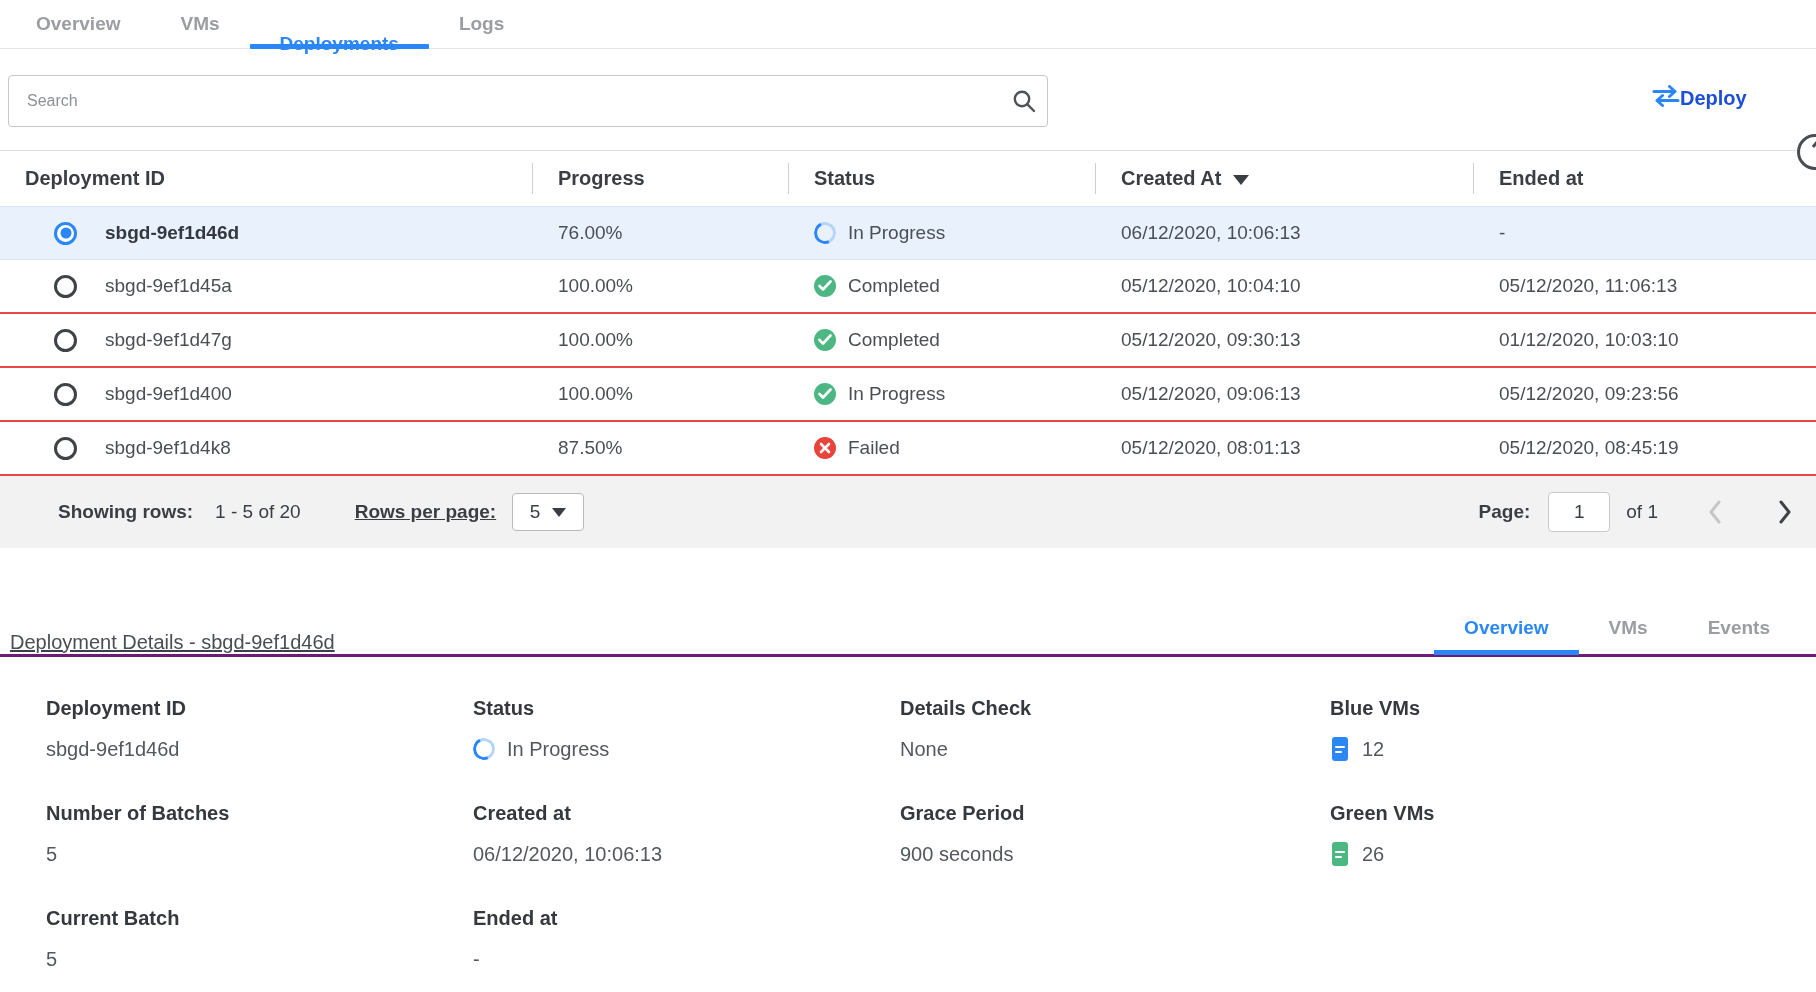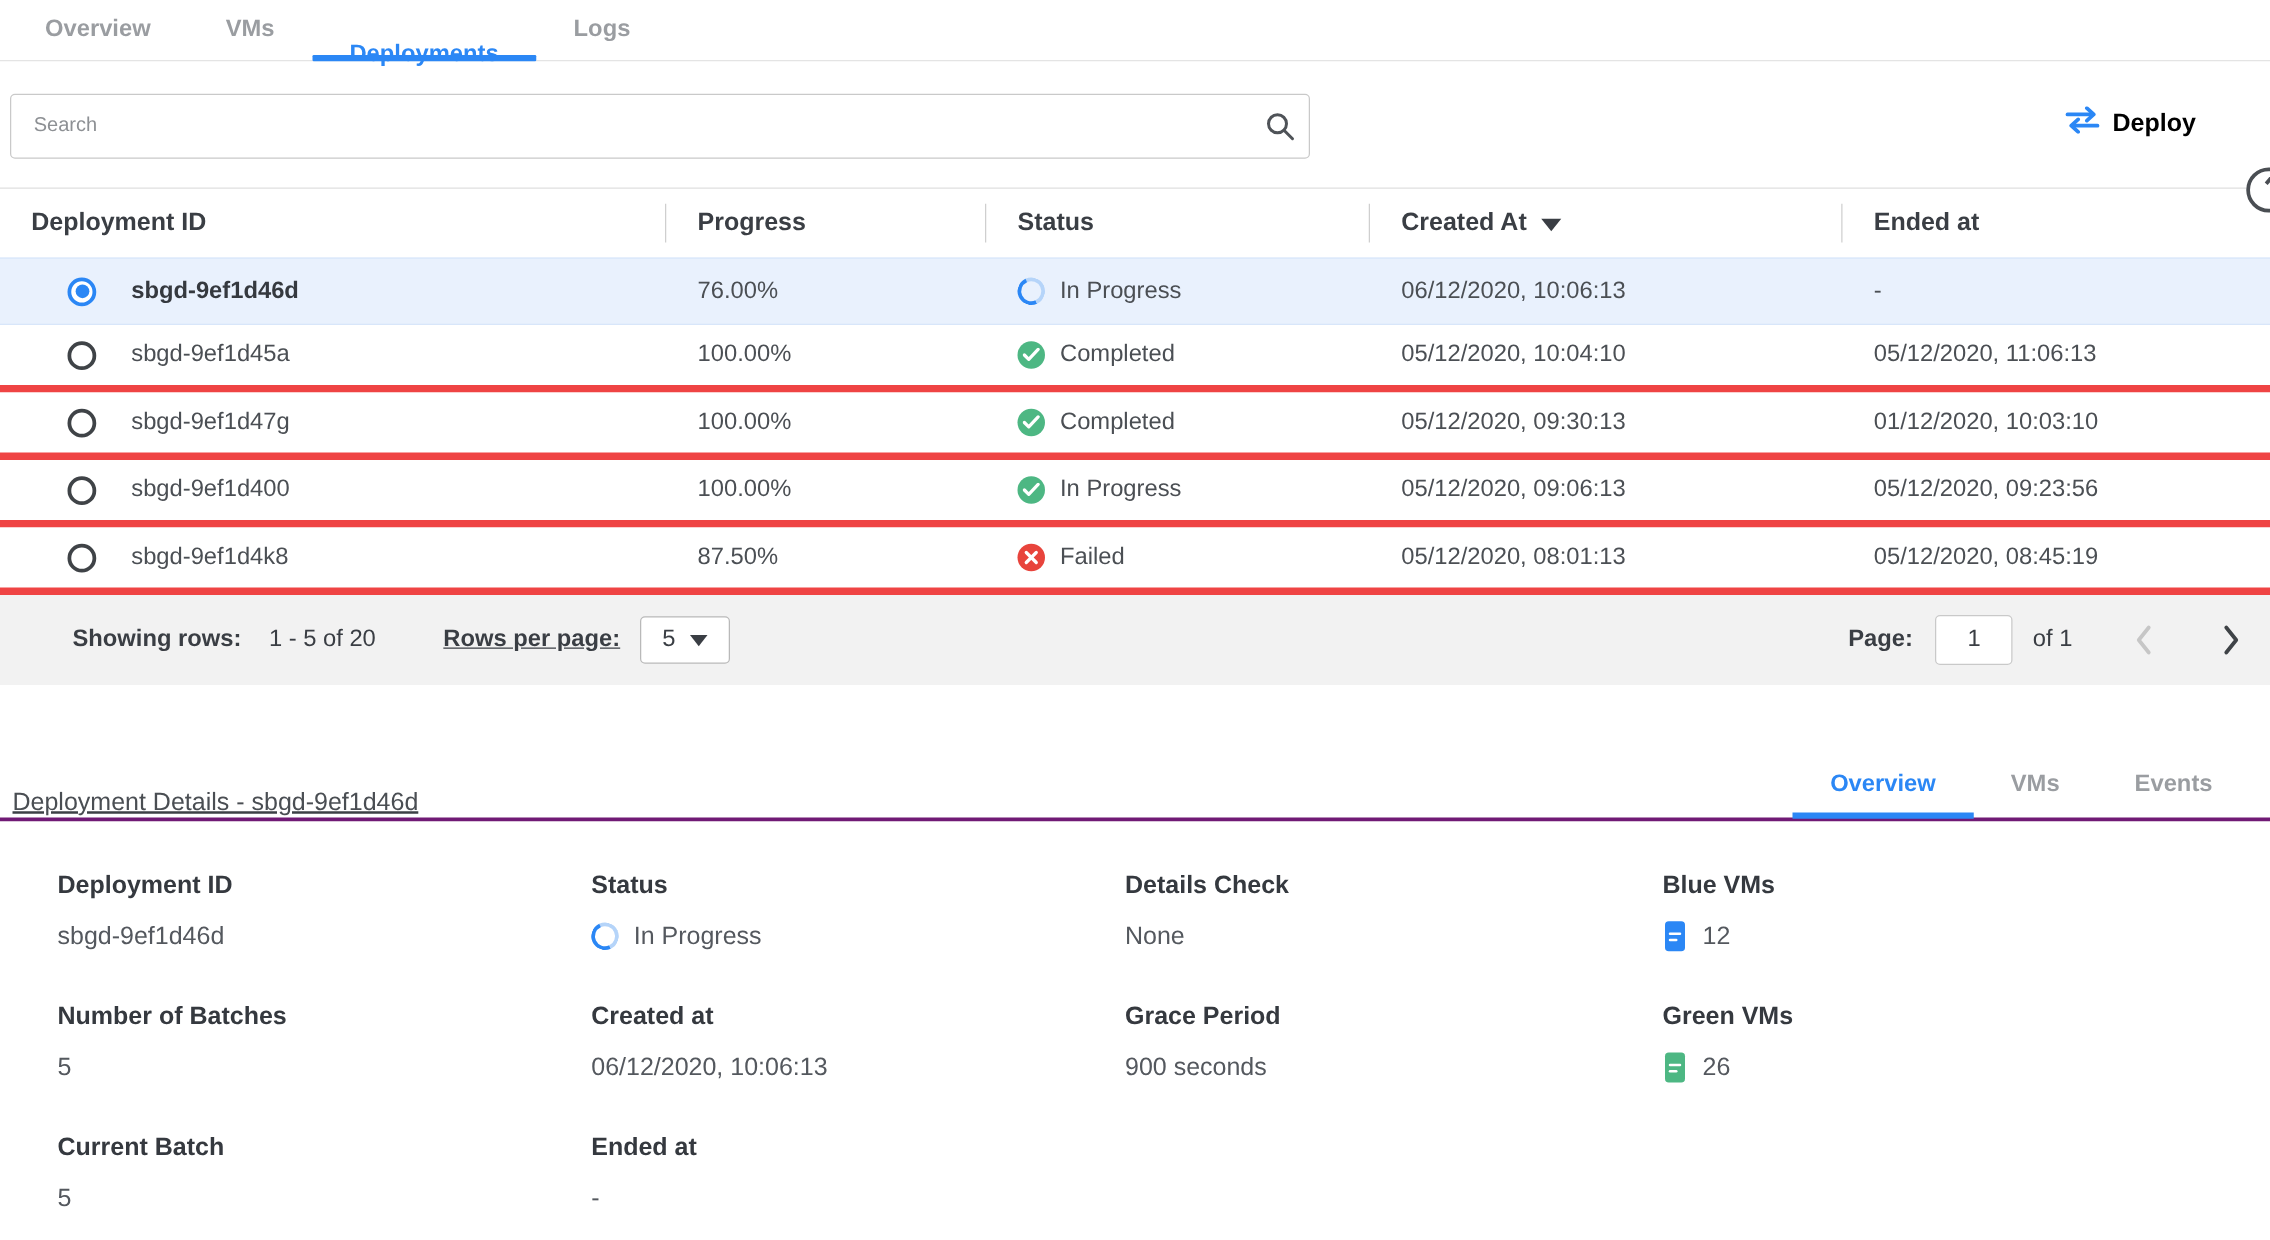--- a/index.html
+++ b/index.html
@@ -12,33 +12,33 @@
   .tab { position:relative; display:flex; align-items:center; padding:0 30px; font-size:19px; font-weight:700; color:#9a9da1; cursor:pointer; }
   .tab.active { color:#2b87f5;margin-top:40px; }
   .tab.active::after { content:""; position:absolute; left:0; right:0; bottom:-1px; height:5px; background:#2b87f5; border-radius:1px; }
 
   
   .toolbar { position:relative; height:101px; }
   .search-box { position:absolute; left:8px; top:26px; width:1040px; height:52px; border:1px solid #c9c9c9; border-radius:4px; background:#fff; display:flex; align-items:center; }
   .search-box input { flex:1; border:none; outline:none; font-family:inherit; font-size:16px; color:#3c4045; padding:0 14px 0 18px; background:transparent; }
   .search-box input::placeholder { color:#8d9094; }
   .search-icon-wrap { width:46px; display:flex; justify-content:center; }
-  .deploy-btn { position:absolute; left:1652px; top:36px; display:flex; align-items:center; gap:10px; color:#000000; font-size:20px; font-weight:700; cursor:pointer; background:none; border:none; font-family:inherit;text-align:center; }
+  .deploy-btn { position:absolute; left:1652px; top:36px; display:flex; align-items:center; color:#1d4ed8; font-size:20px; font-weight:700; cursor:pointer; background:none; border:none; font-family:inherit;text-align:center; }
   .corner-circle { position:absolute; left:1797px; top:85px; width:36px; height:36px; border:3px solid #4a4e53; border-radius:50%; background:#fff; }
   .corner-circle::after { content:""; position:absolute; left:14px; top:3px; width:3px; height:8px; background:#4a4e53; transform:rotate(40deg); }
 
   
   .grid-row { display:grid; grid-template-columns:532px 256px 307px 378px 1fr; align-items:center; }
   .thead { height:56px; border-top:1px solid #e0e0e0; font-weight:700; font-size:20px; color:#3a3e44; }
   .hcell { position:relative; padding-left:26px; display:flex; align-items:center; gap:12px; height:100%; }
   .hcell.first { padding-left:25px; }
   .hcell.divided::before { content:""; position:absolute; left:0; top:12px; bottom:12px; width:1px; background:#cfcfcf; }
   .sort-caret { width:0; height:0; border-left:8px solid transparent; border-right:8px solid transparent; border-top:10px solid #3a3e44; margin-top:2px; }
 
-  .trow { height:54px; border-bottom:6px solid #ef4444; font-size:19px; color:#4b4f54; background:#fff; }
+  .trow { height:54px; border-bottom:2px solid #ef4444; font-size:19px; color:#4b4f54; background:#fff; }
   .trow.selected { background:#e9f1fd; border-bottom:1px solid #d8e6fa; border-top:1px solid #d8e6fa; }
   .trow.selected .dep-id { font-weight:700; color:#35393f; }
   .cell { padding-left:26px; display:flex; align-items:center; }
   .id-cell { gap:0; }
   .radio { width:23px; height:23px; min-width:23px; border-radius:50%; border:3px solid #3f4347; background:#fff; margin-left:28px; margin-right:28px; position:relative; cursor:pointer; }
   .radio.checked { border-color:#2b87f5; }
   .radio.checked::after { content:""; position:absolute; left:50%; top:50%; width:11px; height:11px; border-radius:50%; background:#2b87f5; transform:translate(-50%,-50%); }
   .status-cell { gap:12px; }
   .sicon { width:22px; height:22px; min-width:22px; border-radius:50%; display:flex; align-items:center; justify-content:center; }
   .spinner { border:3px solid #b5d4f9; border-left-color:#2b87f5; border-bottom-color:#2b87f5; background:transparent; transform:rotate(20deg); }

